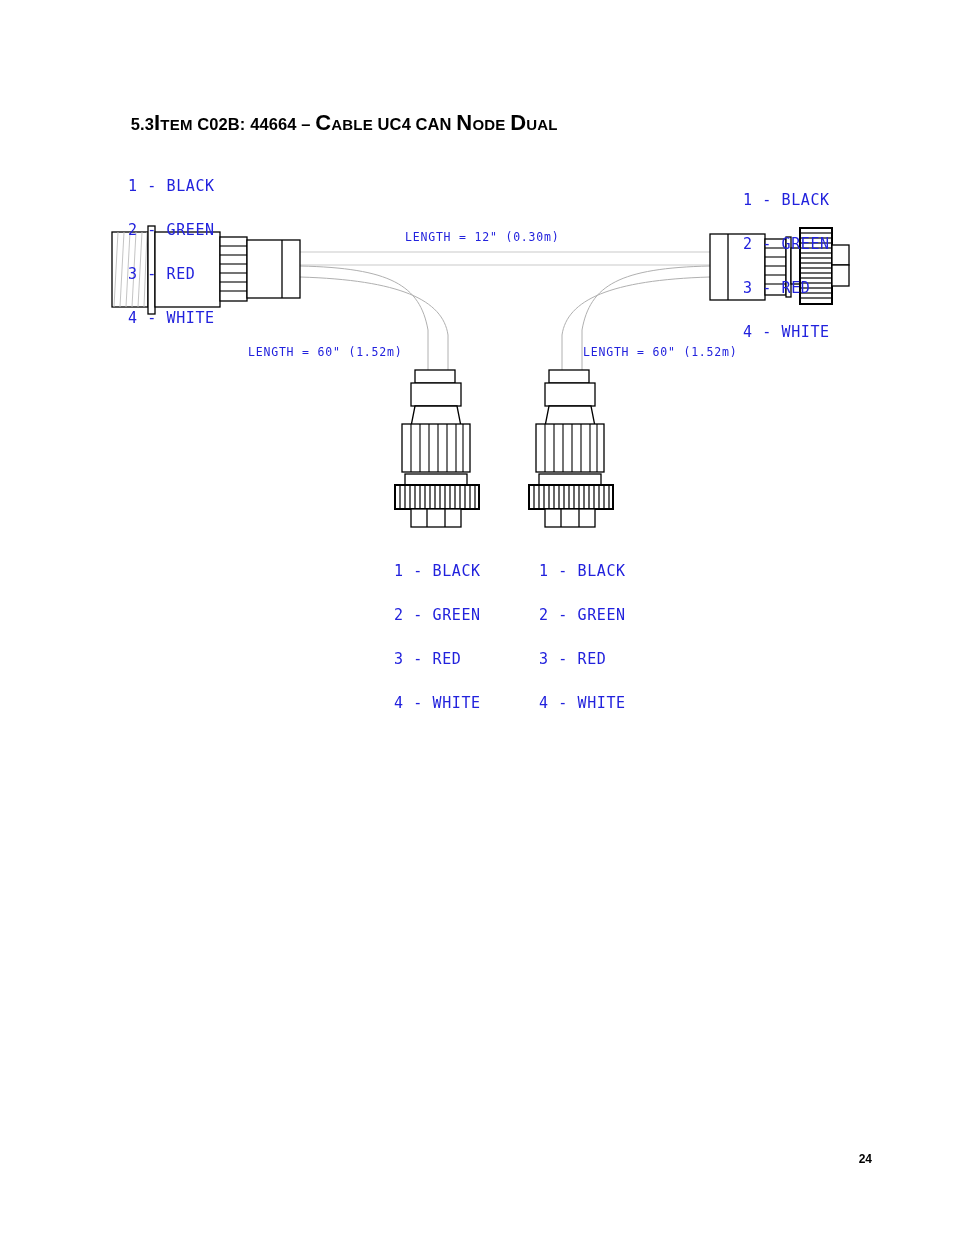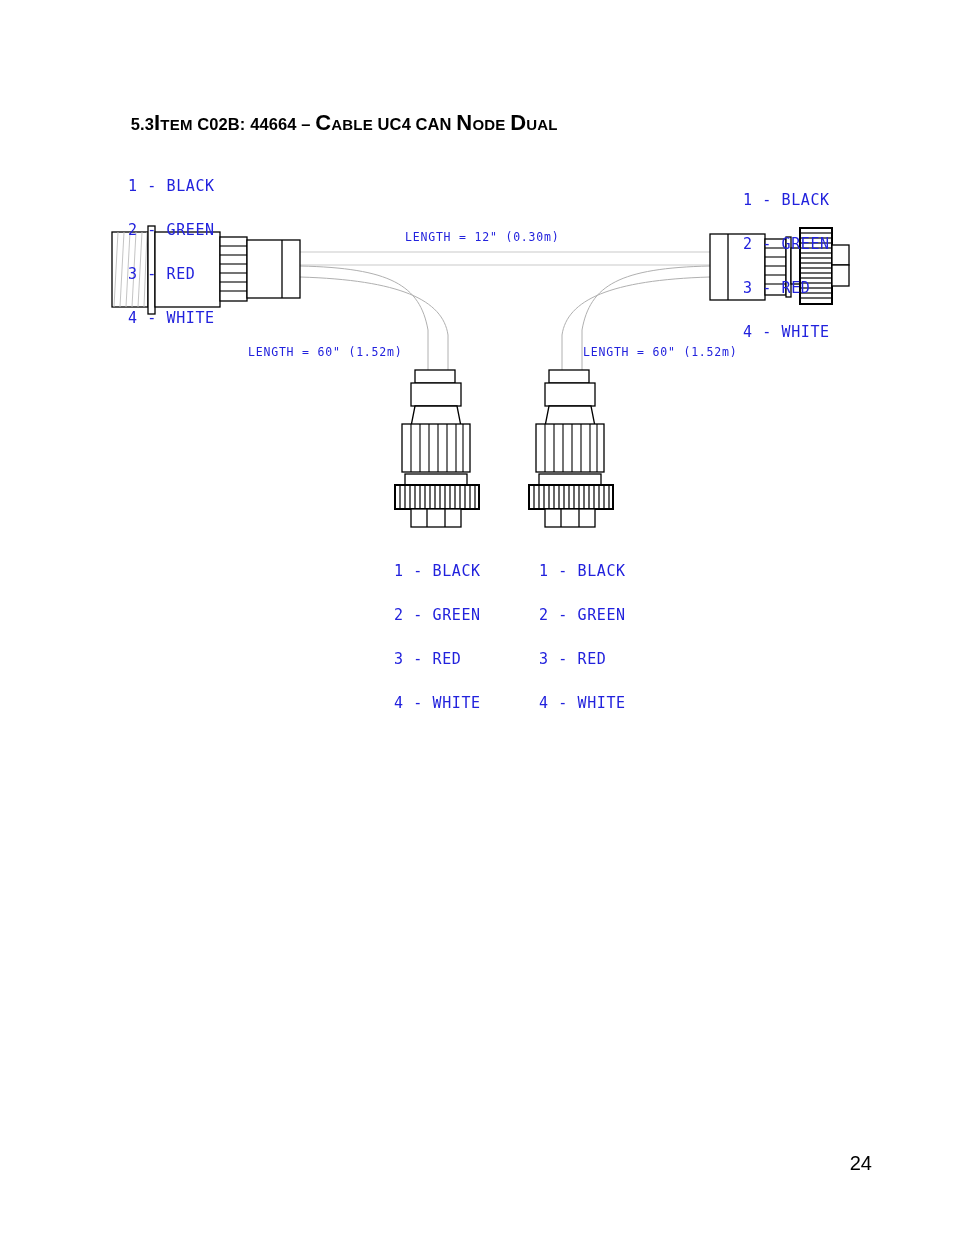--- a/index.html
+++ b/index.html
@@ -41,22 +41,22 @@
   }
   .plain {
     font-size: 16.5px;
   }
 
   
   .page-number {
     position: absolute;
     right: 82px;
     top: 1152px;
-    font-size: 20px;
-    font-weight: normal;
+    font-size: 12px;
+    font-weight: bold;
     color: #000;
     text-align: center;
   }
 
   
   #drawing {
     position: absolute;
     left: 0px;
     top: 0px;
   }

